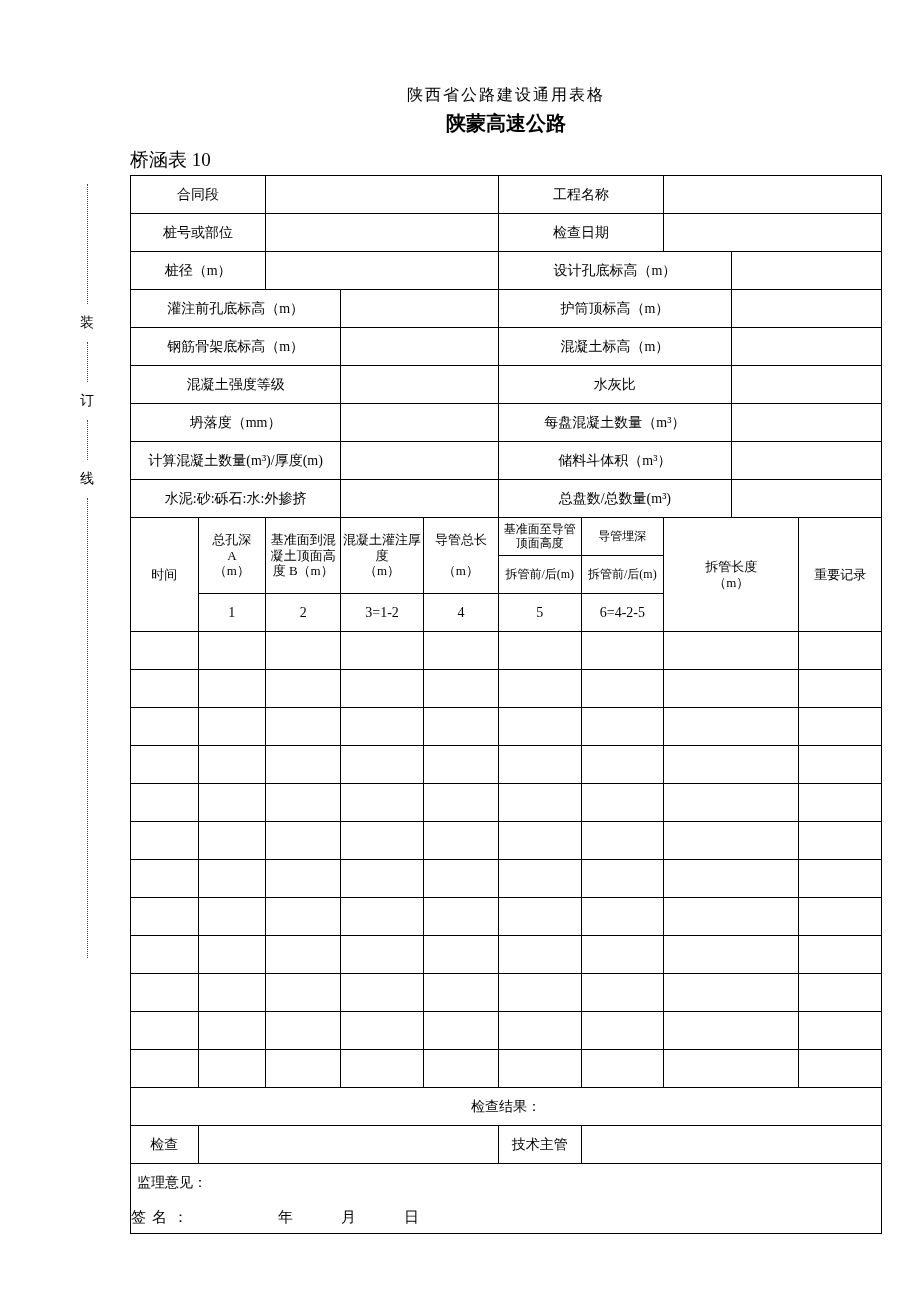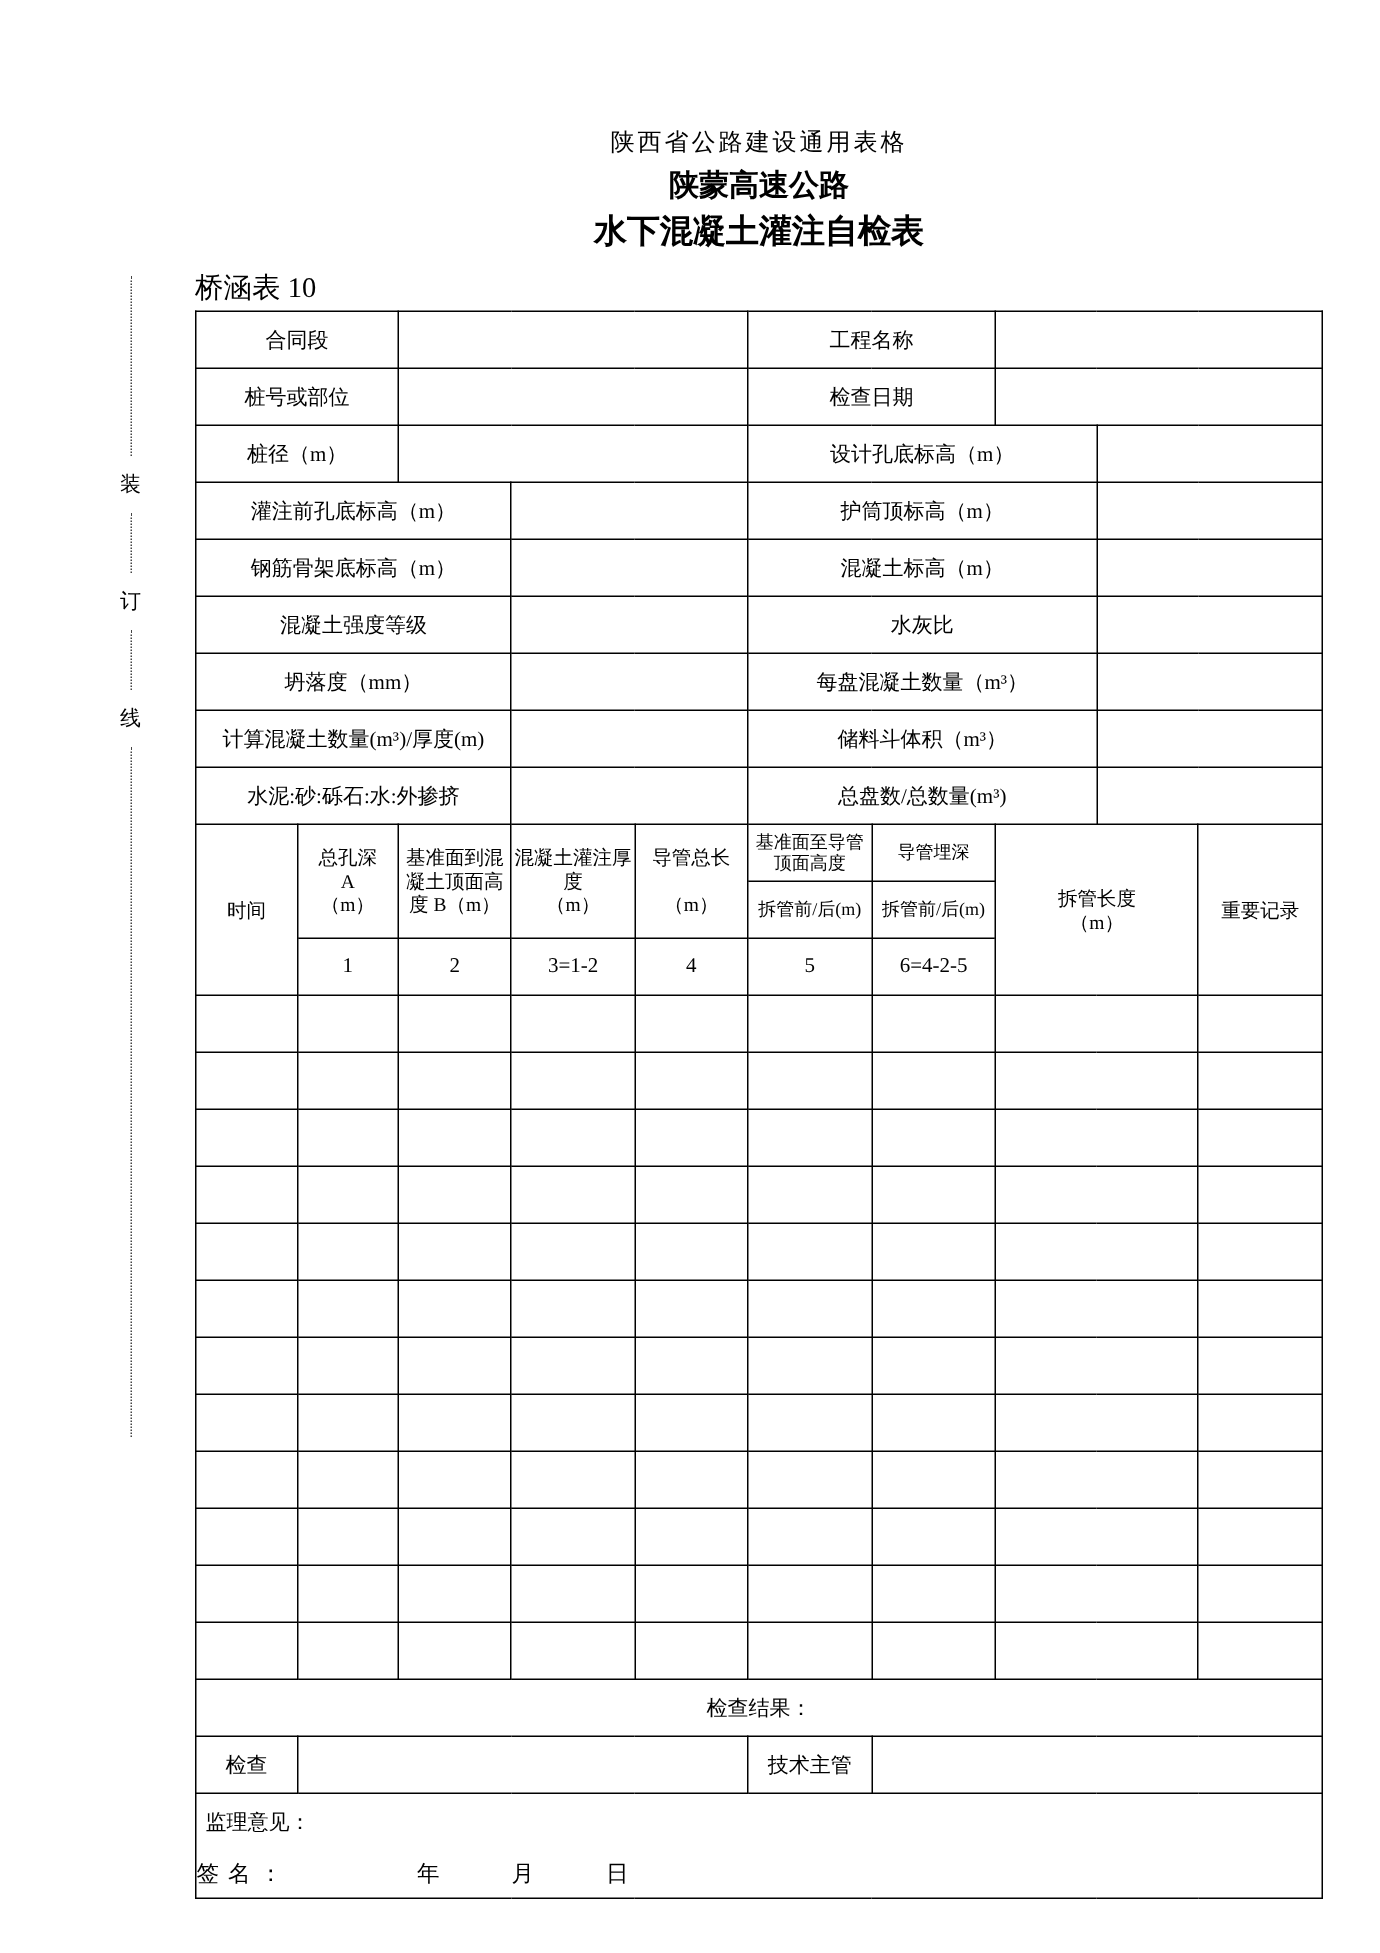--- a/index.html
+++ b/index.html
@@ -100,21 +100,20 @@
   <span class="dot-line" style="height:40px"></span>
   <span class="ch">订</span>
   <span class="dot-line" style="height:40px"></span>
   <span class="ch">线</span>
   <span class="dot-line" style="height:460px"></span>
 </div>
 
 <div class="page">
   <div class="header-line1">陕西省公路建设通用表格</div>
   <div class="header-line2">陕蒙高速公路</div>
-  <div class="header-line3">水下混凝土灌注自检表</div>
   <div class="table-label">桥涵表 10</div>
 
   <table class="form">
     <colgroup>
       <col style="width:9%">
         <col style="width:9%">
       <col style="width:10%">
         <col style="width:11%">
         <col style="width:10%">
       <col style="width:11%">

